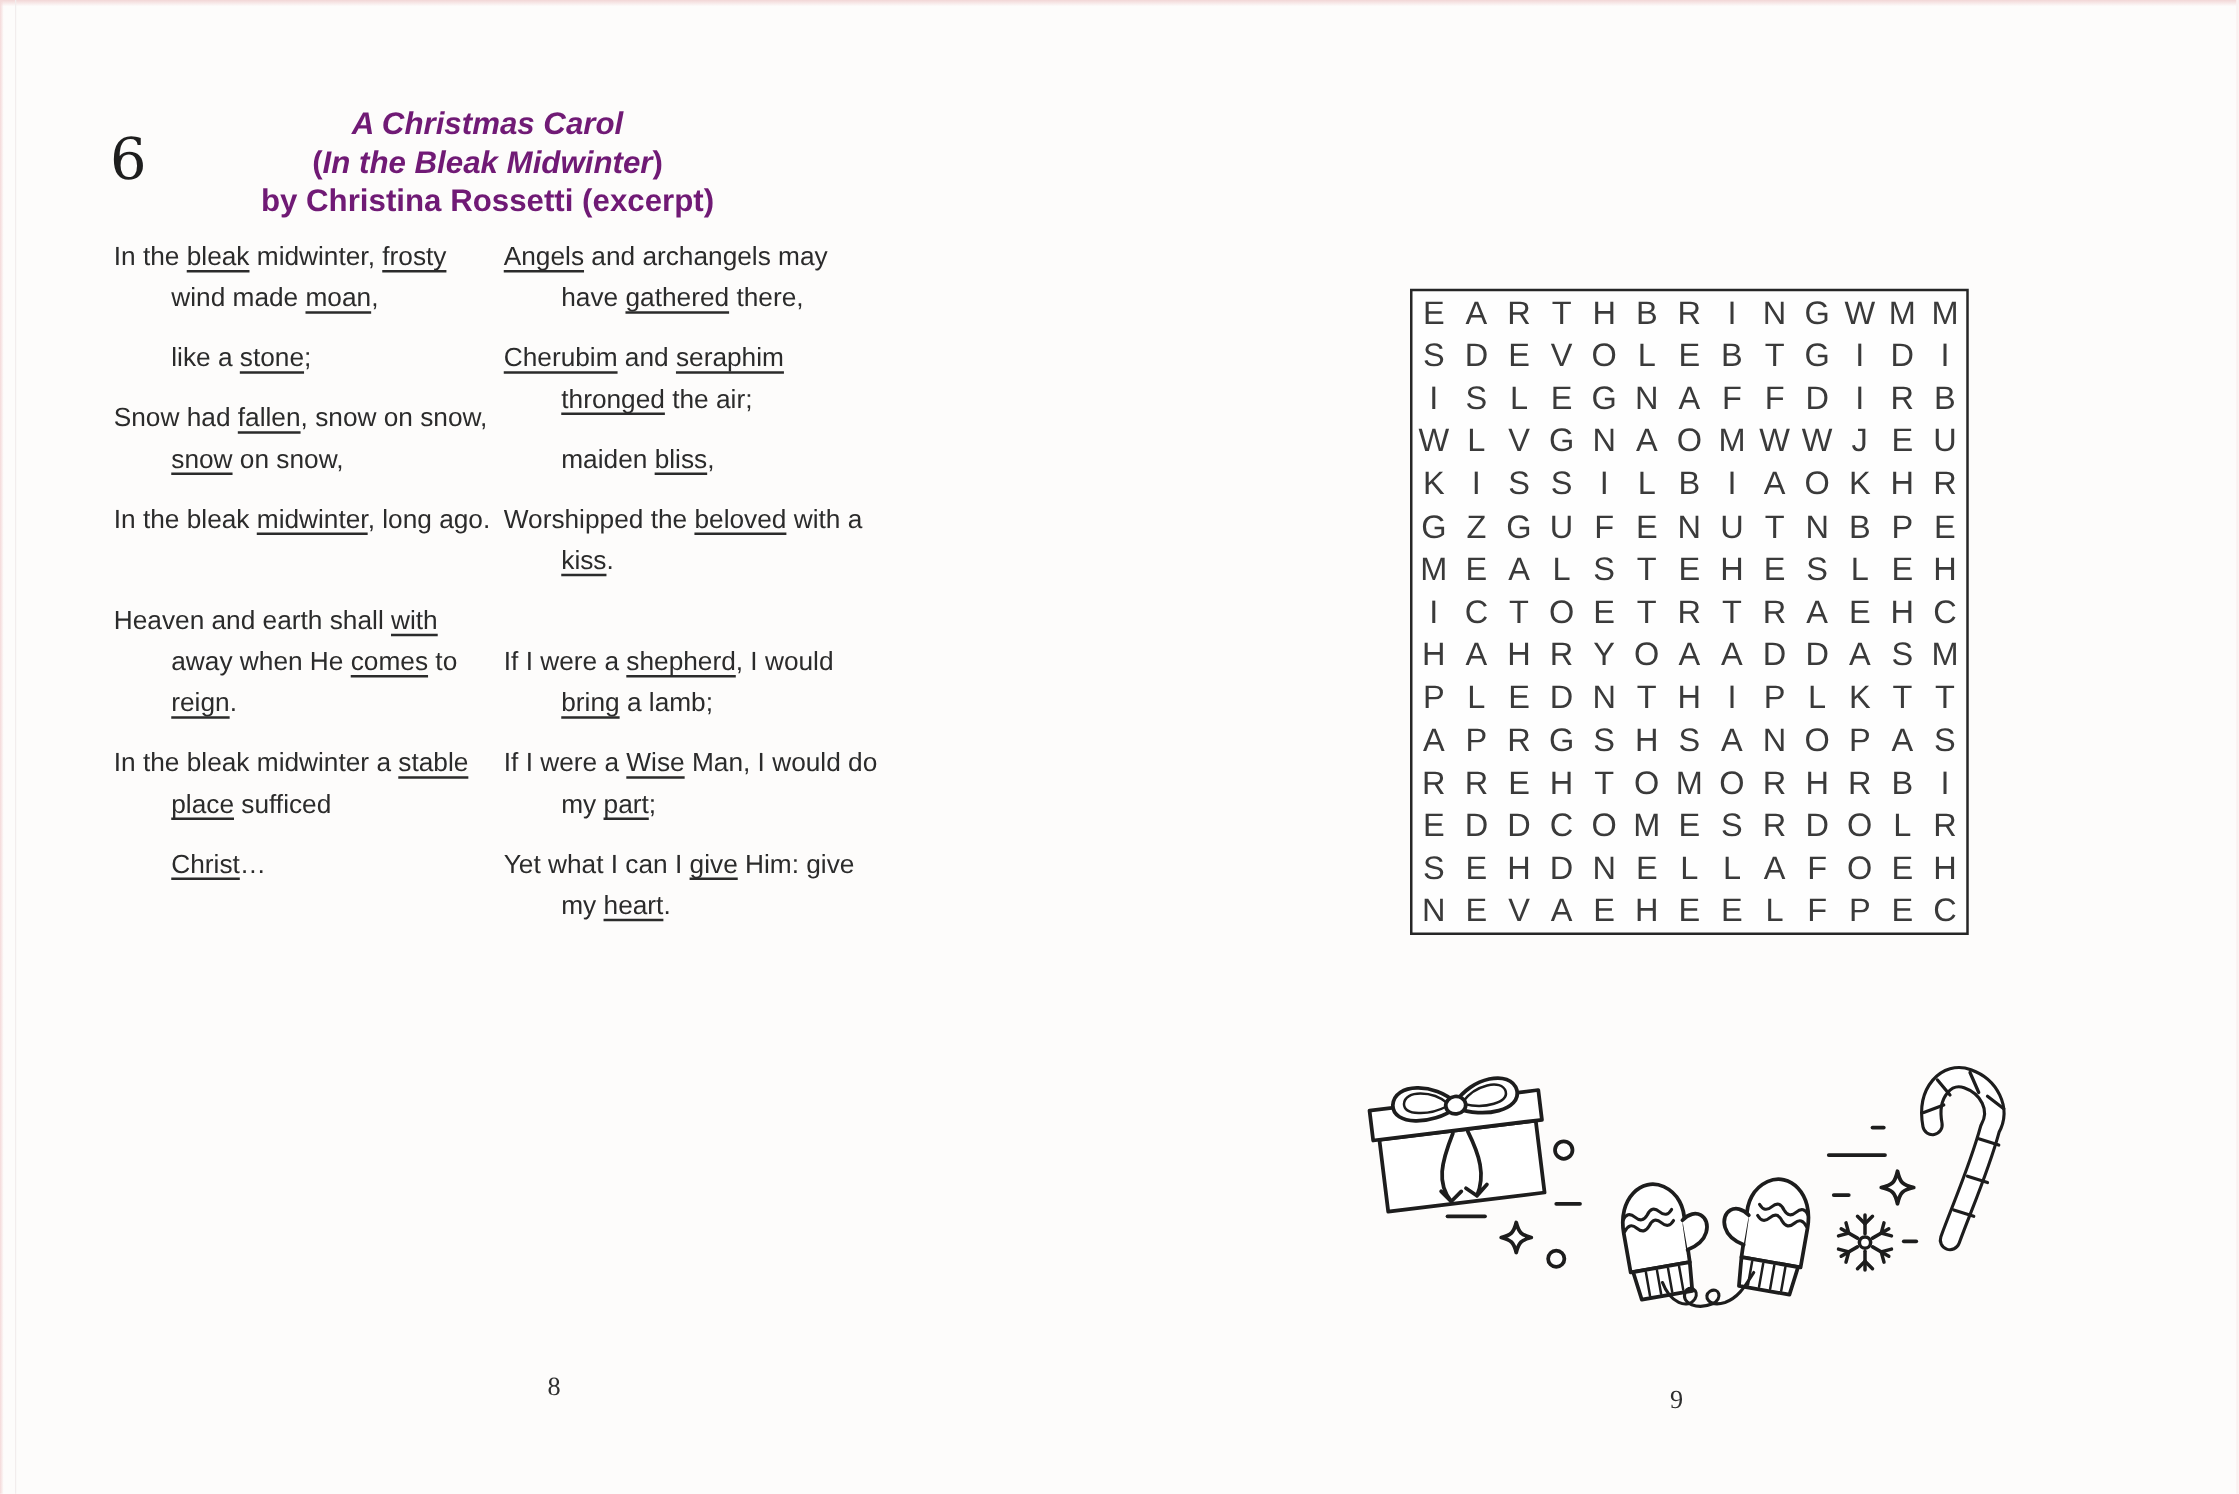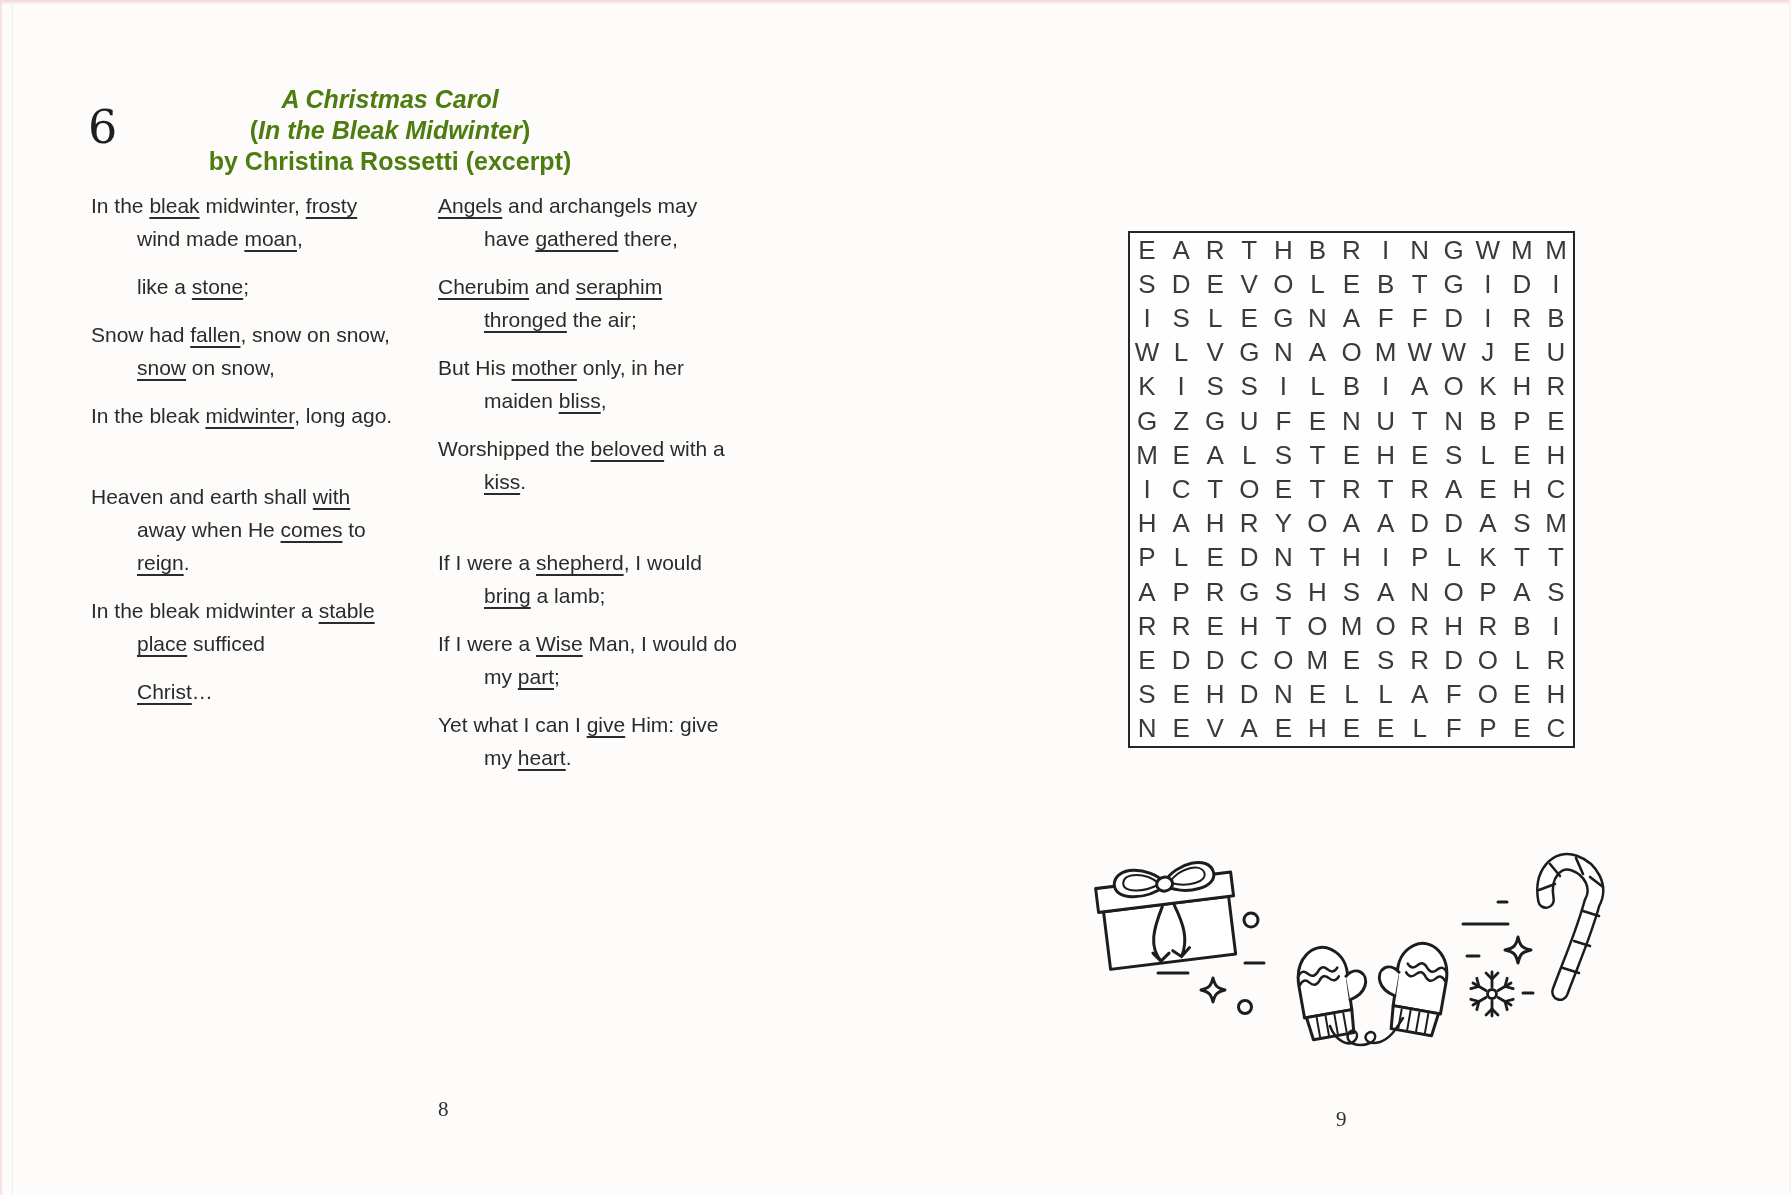--- a/index.html
+++ b/index.html
@@ -16,27 +16,27 @@
   .spine-line{position:absolute;top:0;bottom:0;left:12px;width:1px;background:#f2eded;}
   .edge-right{position:absolute;top:0;right:0;bottom:0;width:2px;background:#faf1f1;}
 
   .puzzle-number{
     position:absolute;left:88px;top:100px;
     font-family:"DejaVu Serif","Liberation Serif",serif;
     font-size:46px;color:#1e1e1e;
   }
   .title{
     position:absolute;left:88px;top:84px;width:604px;
-    text-align:center;font-weight:bold;font-size:25px;line-height:31px;color:#4d7c0f;
+    text-align:center;font-weight:bold;font-size:25px;line-height:31px;color:#701a75;
   }
   .title .it{font-style:italic;}
 
   .poem-col{position:absolute;top:189px;white-space:nowrap;}
   .col-a{left:91px;width:312px;}
-  .col-b{left:403px;width:300px;margin-left:35px;}
+  .col-b{left:403px;width:300px;}
   .pline{font-size:21px;line-height:33px;color:#2b2b2b;}
   .pline.cont{padding-left:46px;}
   .stanza{margin-bottom:15px;}
   .verse + .verse{margin-top:48px;}
   .u{text-decoration:underline;text-decoration-thickness:2px;text-underline-offset:4px;}
 
   .ws-box{
     position:absolute;left:1128px;top:231px;width:447px;height:517px;
     border:2px solid #262626;box-sizing:border-box;background:#fefefe;
   }
@@ -112,21 +112,20 @@
       <div class="verse">
         <div class="stanza">
           <div class="pline"><span class="u">Angels</span><span> and archangels may</span></div>
           <div class="pline cont"><span>have </span><span class="u">gathered</span><span> there,</span></div>
         </div>
         <div class="stanza">
           <div class="pline"><span class="u">Cherubim</span><span> and </span><span class="u">seraphim</span></div>
           <div class="pline cont"><span class="u">thronged</span><span> the air;</span></div>
         </div>
         <div class="stanza">
-          <div class="pline"><span>But His </span><span class="u">mother</span><span> only, in her</span></div>
           <div class="pline cont"><span>maiden </span><span class="u">bliss</span><span>,</span></div>
         </div>
         <div class="stanza">
           <div class="pline"><span>Worshipped the </span><span class="u">beloved</span><span> with a</span></div>
           <div class="pline cont"><span class="u">kiss</span><span>.</span></div>
         </div>
       </div>
       <div class="verse">
         <div class="stanza">
           <div class="pline"><span>If I were a </span><span class="u">shepherd</span><span>, I would</span></div>

